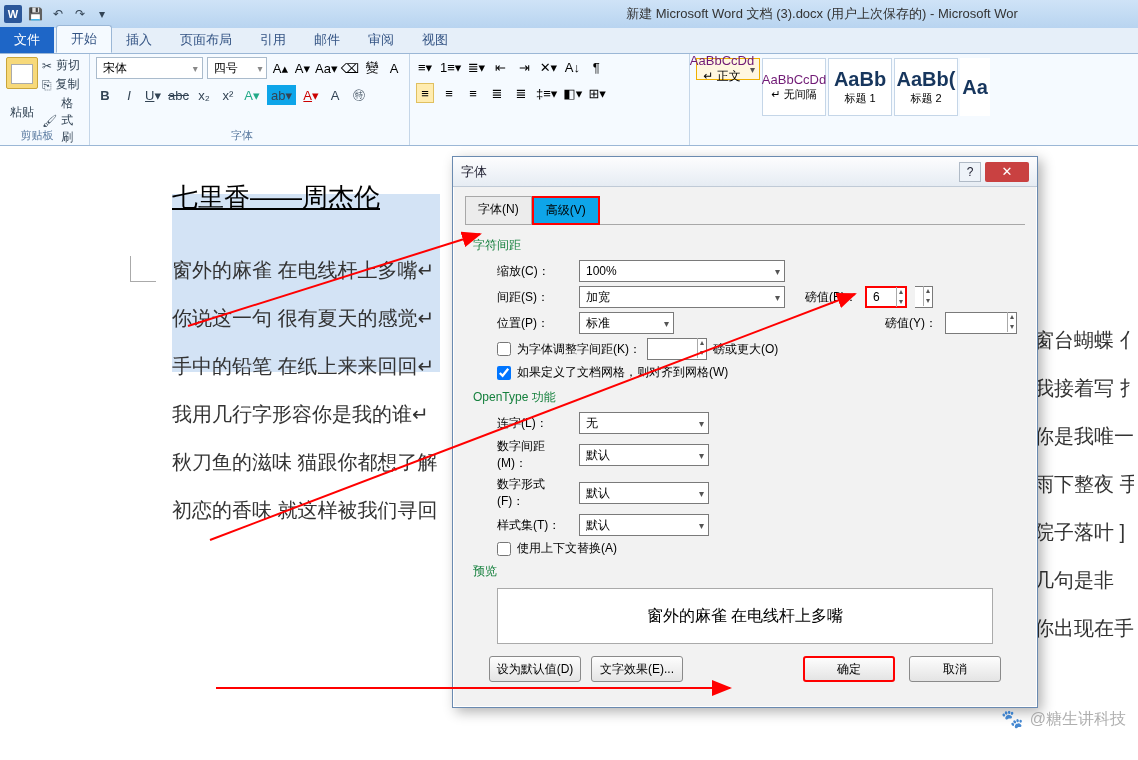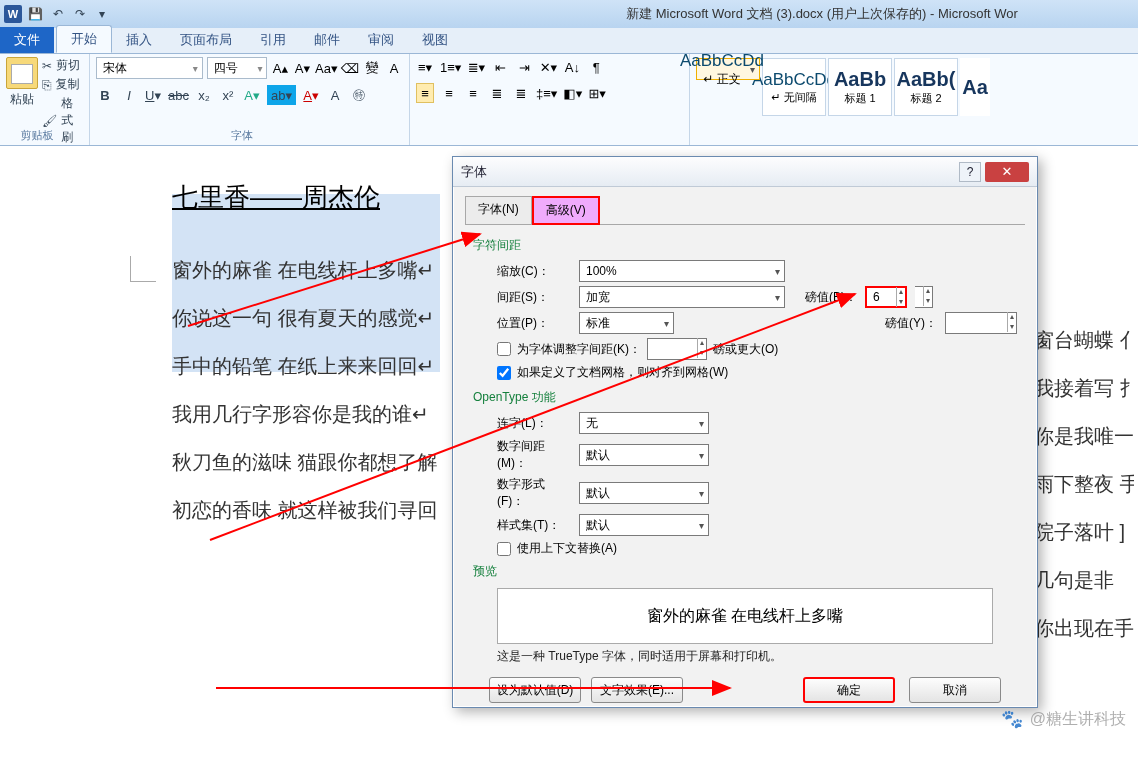--- a/index.html
+++ b/index.html
@@ -16,62 +16,62 @@
 .ribbon-tabs { height: 26px; background: #e6eff9; display: flex; align-items: flex-end; border-bottom: 1px solid #9bb7d6; }
 .file-tab { background: #1e66c7; color: #fff; padding: 4px 14px; font-size: 13px; margin-right: 2px; }
 .ribbon-tab { padding: 4px 14px; font-size: 13px; color: #345484; cursor: pointer; }
 .ribbon-tab.active { background: #f5faff; border: 1px solid #9bb7d6; border-bottom: 1px solid #f5faff; border-radius: 3px 3px 0 0; }
 
 
 .ribbon { height: 92px; background: #f5faff; border-bottom: 1px solid #9bb7d6; display: flex; }
 .ribbon-group { border-right: 1px solid #c5d6e8; padding: 3px 6px 2px 6px; display: flex; flex-direction: column; position: relative; }
 .group-label { position: absolute; bottom: 2px; left: 0; right: 15px; text-align: center; font-size: 11px; color: #5a7aa0; }
 .clipboard { width: 90px; }
-.paste-big { width: 38px; display: flex; flex-direction: column; align-items: center; font-size: 12px; color: #345; gap: 2px; }
+.paste-big { width: 38px; display: flex; flex-direction: column; align-items: center; font-size: 12px; color: #345; gap: 15px; }
 .paste-icon { width: 32px; height: 32px; background: #f7d97a; border: 1px solid #c9a53a; border-radius: 2px; position: relative; }
 .paste-icon::after { content:""; position:absolute; top:6px; left:4px; right:4px; bottom:4px; background:#fff; border:1px solid #aaa; }
 .clip-side { display:flex; flex-direction:column; gap:2px; font-size:12px; color:#345; margin-left:4px; }
 .clip-side div { display:flex; align-items:center; gap:4px; cursor:pointer; }
 .clip-row { display:flex; }
 
 .font-group { width: 320px; }
 .font-row1 { display:flex; gap:4px; align-items:center; }
 .combo { height: 22px; border: 1px solid #abc; background: #fff; display:flex; align-items:center; padding:0 18px 0 6px; position:relative; font-size:12px; }
 .combo::after { content:"▾"; position:absolute; right:4px; color:#888; font-size:10px; }
 .font-row2 { display:flex; gap:6px; margin-top:6px; align-items:center; color:#345; }
 .btn-s { min-width:18px; height:20px; display:flex; align-items:center; justify-content:center; cursor:pointer; font-size:13px; }
 
 .para-group { width: 280px; }
 .para-row { display:flex; gap:6px; align-items:center; margin-bottom:6px; }
 .para-row .btn-s { border:0; }
 
 .styles-group { flex:1; display:flex; gap:2px; padding:4px 6px; }
 .style-box { width: 64px; height: 58px; border:1px solid #c5d6e8; background:#fff; display:flex; flex-direction:column; align-items:center; justify-content:center; font-size:11px; cursor:pointer; }
 .style-box.sel { border:1px solid #f0b000; background:#fff7e0; }
-.style-prev { font-size:17px; color:#0c4a6e; }
+.style-prev { font-size:13px; color:#701a75; }
 .style-big .style-prev { font-size:20px; font-weight:bold; color:#17365d; }
 
 
 .doc-wrap { position:absolute; top:146px; left:0; right:0; bottom:0; background:#fff; overflow:hidden; }
 .selection { position:absolute; left:172px; top:48px; width:268px; height:178px; background:#a8c8ec; opacity:.5; }
 .doc-body { position:absolute; left:172px; top:20px; font-family: SimSun, serif; font-size:20px; color:#333; line-height:2.4; }
 .doc-title { font-size:26px; text-decoration:underline; color:#000; }
 .doc-right { position:absolute; right:4px; top:20px; font-family: SimSun, serif; font-size:20px; color:#333; line-height:2.4; white-space:nowrap; overflow:hidden; width:100px; }
 .corner { position:absolute; left:130px; top:110px; width:26px; height:26px; border-left:1px solid #aaa; border-bottom:1px solid #aaa; }
 
 
 .dialog { position:absolute; left:452px; top:156px; width:586px; height:552px; background:#f2f2f2; border:1px solid #6a8ab0; box-shadow:0 0 0 1px #fff inset, 4px 4px 12px rgba(0,0,0,.3); }
 .dlg-title { height:30px; background:linear-gradient(#fdfdfe,#e6ecf3); display:flex; align-items:center; padding:0 8px; font-size:13px; color:#223; border-bottom:1px solid #c0cad6; }
 .dlg-title .sp { flex:1; }
 .dlg-help { width:22px; height:20px; border:1px solid #b0bac6; background:#eef3f9; text-align:center; line-height:18px; margin-right:4px; cursor:pointer; font-size:12px; }
 .dlg-close { width:44px; height:20px; background:#c94141; border-radius:2px; color:#fff; text-align:center; line-height:20px; cursor:pointer; }
 
 .dlg-tabs { display:flex; margin:8px 12px 0 12px; gap:0; }
 .dlg-tab { padding:4px 12px; border:1px solid #a8a8a8; background:#ececec; font-size:12px; cursor:pointer; position:relative; top:1px; }
-.dlg-tab.active { background:#f0abfc; border-bottom:1px solid #f2f2f2; }
+.dlg-tab.active { background:#0ea5e9; border-bottom:1px solid #f2f2f2; }
 .red-box { border:2px solid red !important; }
 .dlg-panel { border-top:1px solid #a8a8a8; margin:0 12px; padding:10px 8px 4px 8px; }
 
 .grp-title { font-size:12px; color:#15803d; margin:2px 0 6px 0; }
 .form-row { display:flex; align-items:center; gap:8px; margin:4px 0 4px 24px; font-size:12px; }
 .form-row label { width:74px; }
 .sel { height:22px; border:1px solid #7a7a7a; background:#fff; display:flex; align-items:center; padding:0 18px 0 6px; position:relative; font-size:12px; }
 .sel::after { content:"▾"; position:absolute; right:4px; color:#555; font-size:10px; }
 .spin { width:72px; height:22px; border:1px solid #7a7a7a; background:#fff; display:flex; align-items:center; padding:0 16px 0 6px; position:relative; font-size:12px; }
 .spin::after { content:"▴\A▾"; white-space:pre; position:absolute; right:2px; top:-1px; font-size:8px; line-height:10px; color:#555; border-left:1px solid #aaa; padding-left:2px; }
@@ -306,21 +306,20 @@
         <label>样式集(T)：</label>
         <div class="sel" style="width:130px">默认</div>
       </div>
     <div class="chk">
         <input type="checkbox" style="">
         <span>使用上下文替换(A)</span>
       </div>
 
     <div class="grp-title" style="margin-top:6px">预览</div>
     <div class="preview-box">窗外的麻雀 在电线杆上多嘴</div>
-    <div class="preview-note">这是一种 TrueType 字体，同时适用于屏幕和打印机。</div>
 
     <div class="dlg-btns">
       <div class="left">
         <div class="btn">设为默认值(D)</div>
         <div class="btn">文字效果(E)...</div>
       </div>
       <div class="btn red-box">确定</div>
       <div class="btn">取消</div>
     </div>
   </div>

